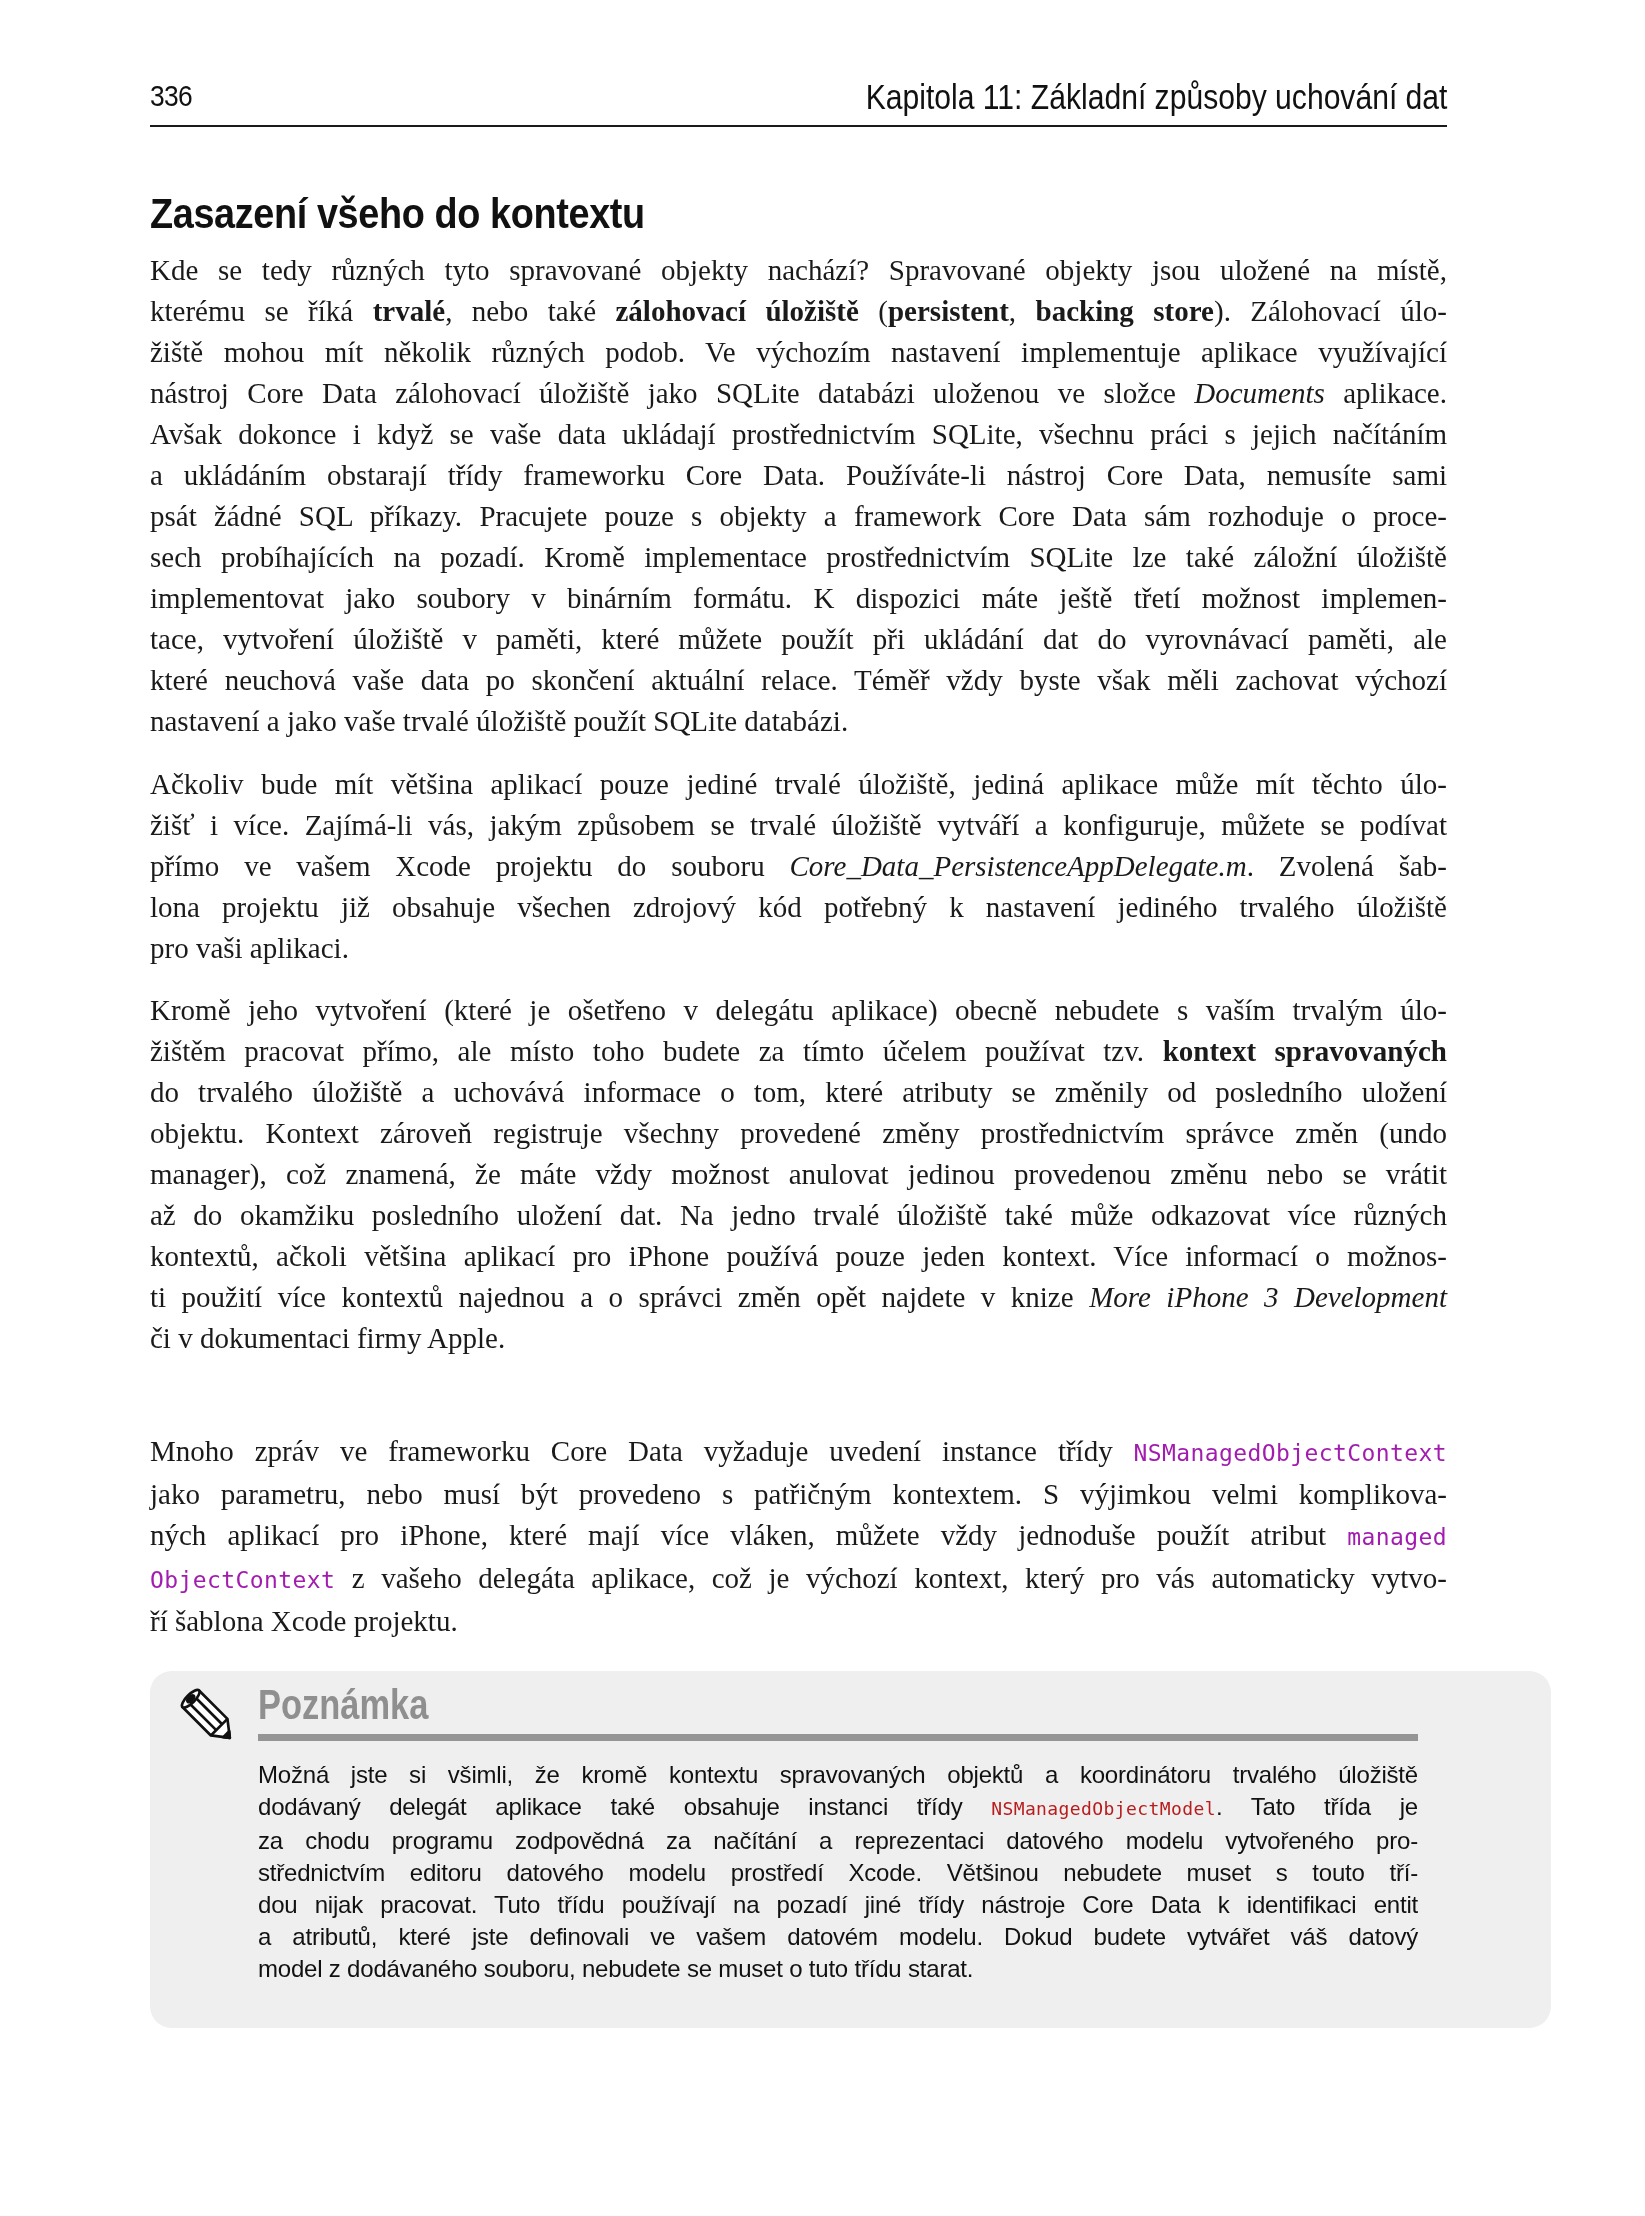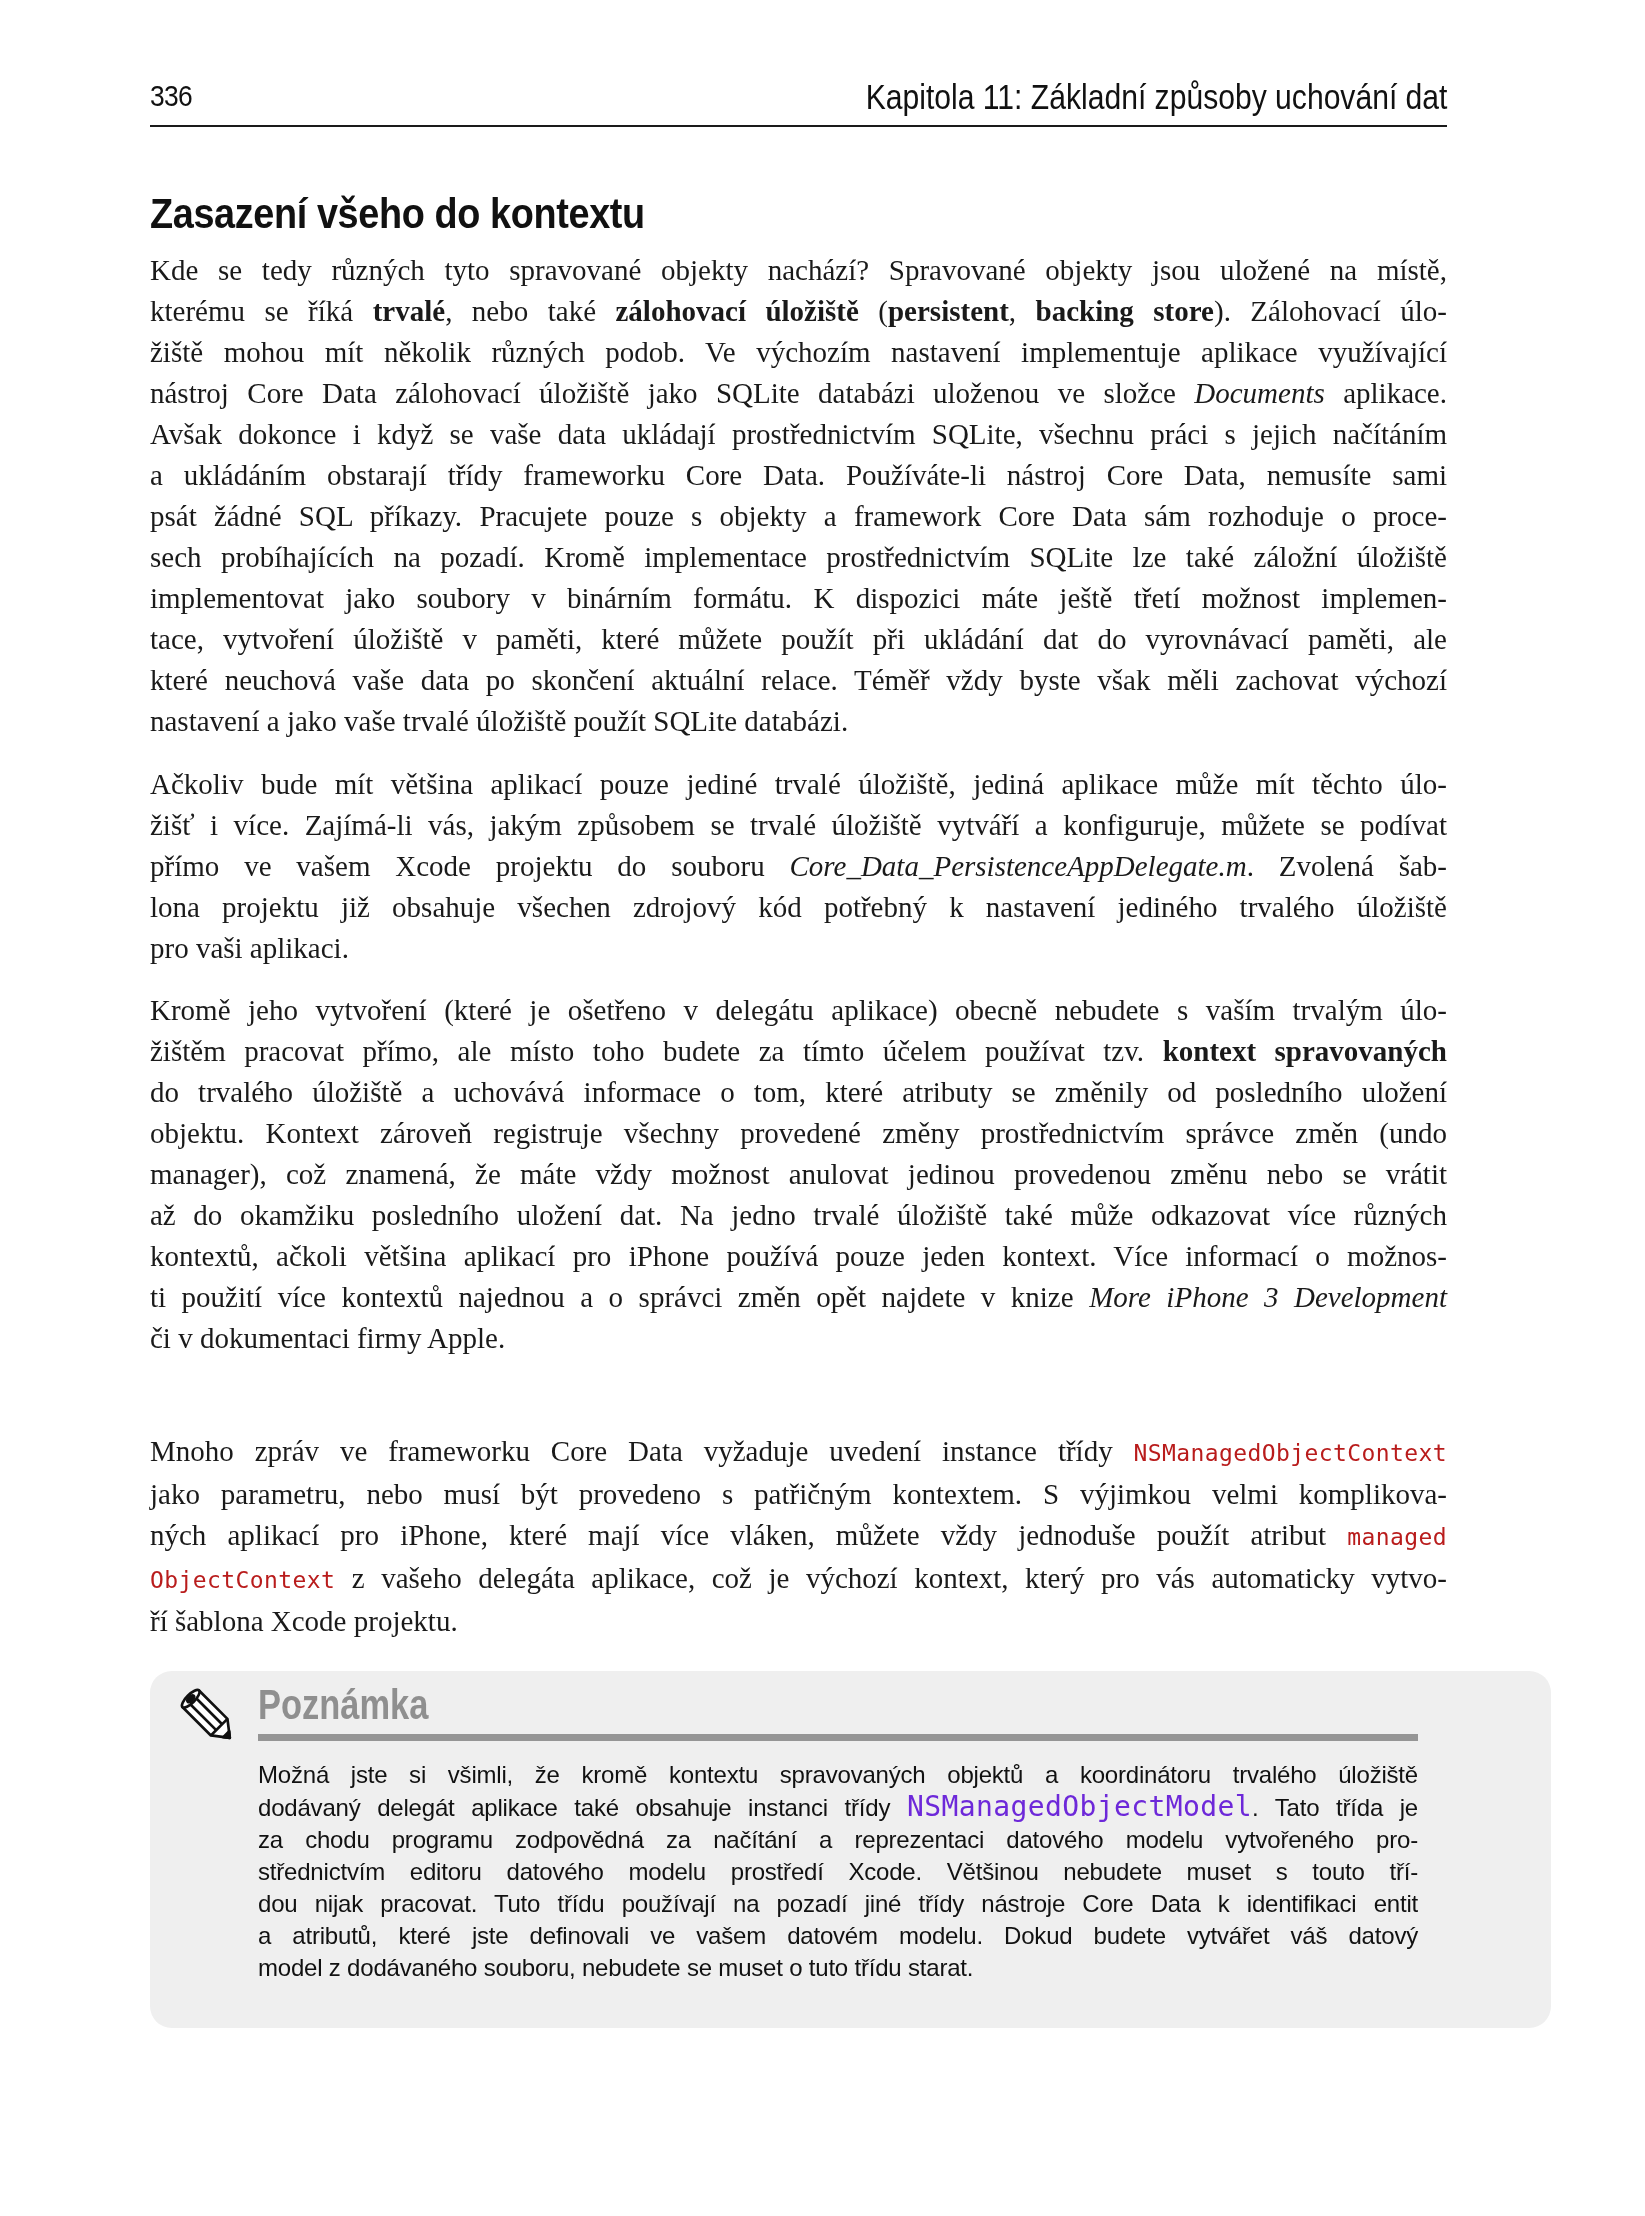--- a/index.html
+++ b/index.html
@@ -21,38 +21,38 @@
   .body-text {
     position: absolute; left: 0; width: 1297px;
     font-family: "Liberation Serif", serif; font-size: 29px; line-height: 41px;
     color: #1a1a1a;
   }
   .line { display: block; white-space: nowrap; text-align: justify; text-align-last: justify; transform-origin: left; }
   .line.last { text-align-last: left; }
   .line > span { display: inline; }
   .b { font-weight: bold; }
   .i { font-style: italic; }
-  .mono { font-family: "DejaVu Sans Mono", monospace; font-size: 23px; color: #b91c1c; letter-spacing: 0.4px; }
+  .mono { font-family: "DejaVu Sans Mono", monospace; font-size: 23px; color: #a21caf; letter-spacing: 0.4px; }
   .note {
     position: absolute; left: 0; top: 1671px; width: 1401px; height: 357px;
     background: #efefef; border-radius: 21.7px;
   }
   .note-icon { position: absolute; left: 25px; top: 11.7px; width: 67px; height: 67px; }
   .note-title {
     position: absolute; left: 108px; top: 10px;
     font-family: "Liberation Sans", sans-serif; font-weight: bold; font-size: 42px; color: #8f8f8f;
     transform: scaleX(0.82); transform-origin: left; white-space: nowrap;
   }
   .note-rule { position: absolute; left: 108px; top: 63px; width: 1160px; height: 6.7px; background: #959595; }
   .note-text {
     position: absolute; left: 108px; top: 88px; width: 1160px;
     font-family: "Liberation Sans", sans-serif; font-size: 24px; line-height: 32px; color: #111;
   }
   .note-text .line { letter-spacing: -0.2px; }
-  .note-text .mono { font-size: 28px; color: #6d28d9; }
+  .note-text .mono { font-size: 18px; color: #b91c1c; }
 </style>
 </head>
 <body>
 
 <div class="page">
 
   <div class="running-head">
     <span class="page-num">336</span>
     <span class="chapter-title">Kapitola 11: Základní způsoby uchování dat</span>
   </div>

